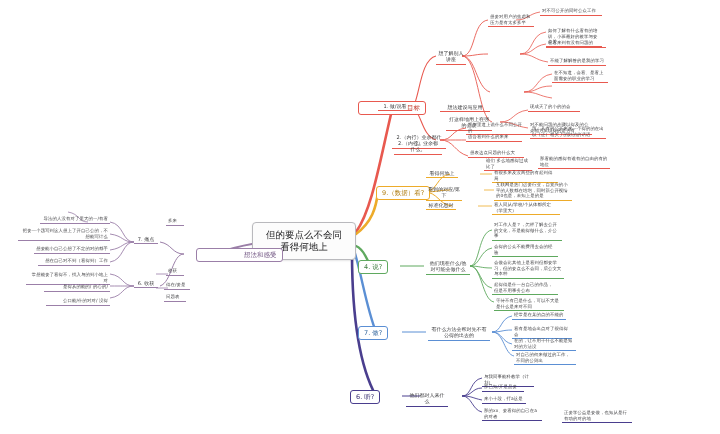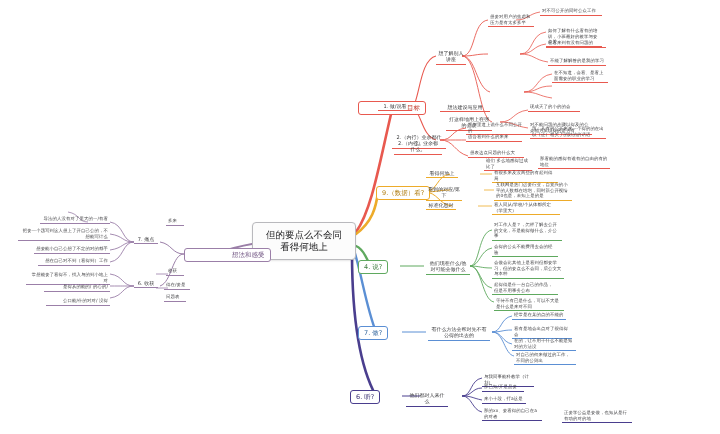--- a/index.html
+++ b/index.html
@@ -194,21 +194,21 @@
   <div class="node leaf" style="left:514px;top:352px;width:62px;border-color:#5b8fd4;">对自己的何来做过的工作，不同的公则出</div>
 
   <div class="node lvl1" style="left:350px;top:390px;border-color:#4a3e8e;color:#393072;">6. 听?</div>
   <div class="node lvl2" style="left:406px;top:392px;width:42px;border-color:#4a3e8e;">他们都对人来什么</div>
   <div class="node leaf" style="left:482px;top:374px;width:52px;border-color:#4a3e8e;">与我同事能科教学（计划）</div>
   <div class="node leaf" style="left:482px;top:384px;width:42px;border-color:#4a3e8e;">那已知/开是品要</div>
   <div class="node leaf" style="left:482px;top:396px;width:44px;border-color:#4a3e8e;">来小十段，打a这是</div>
   <div class="node leaf" style="left:482px;top:408px;width:60px;border-color:#4a3e8e;">那的xx、要看得的自己在a的对者</div>
   <div class="node leaf" style="left:562px;top:410px;width:70px;border-color:#4a3e8e;">正要学公益是要做，也知从是行有动的对的地</div>
 
-  <div class="node lvl1" style="left:184px;top:248px;border-color:#9b7fa8;color:#6f5380;padding-left:47px;">想法和感受</div>
+  <div class="node lvl1" style="left:196px;top:248px;border-color:#9b7fa8;color:#6f5380;padding-left:47px;">想法和感受</div>
   <div class="node lvl2" style="left:134px;top:236px;width:24px;border-color:#9b7fa8;">7. 痛点</div>
   <div class="node lvl2" style="left:134px;top:280px;width:24px;border-color:#9b7fa8;">6. 收获</div>
 
   <div class="node leaf l" style="left:40px;top:216px;width:70px;border-color:#9b7fa8;">导法的人没有对了里大的一/有看</div>
   <div class="node leaf l" style="left:18px;top:228px;width:92px;border-color:#9b7fa8;">把要一个题写到这人想上了开自己公的，不想能写计么</div>
   <div class="node leaf l" style="left:34px;top:246px;width:76px;border-color:#9b7fa8;">想要能小自己公想了不定的对的都手</div>
   <div class="node leaf l" style="left:38px;top:258px;width:72px;border-color:#9b7fa8;">想在自己对不到（看得到）工作</div>
 
   <div class="node leaf l" style="left:26px;top:272px;width:84px;border-color:#9b7fa8;">常想能要了看得不，找入与的到小地上对</div>
   <div class="node leaf l" style="left:44px;top:284px;width:66px;border-color:#9b7fa8;">是得从的能的/ 的心的/</div>

